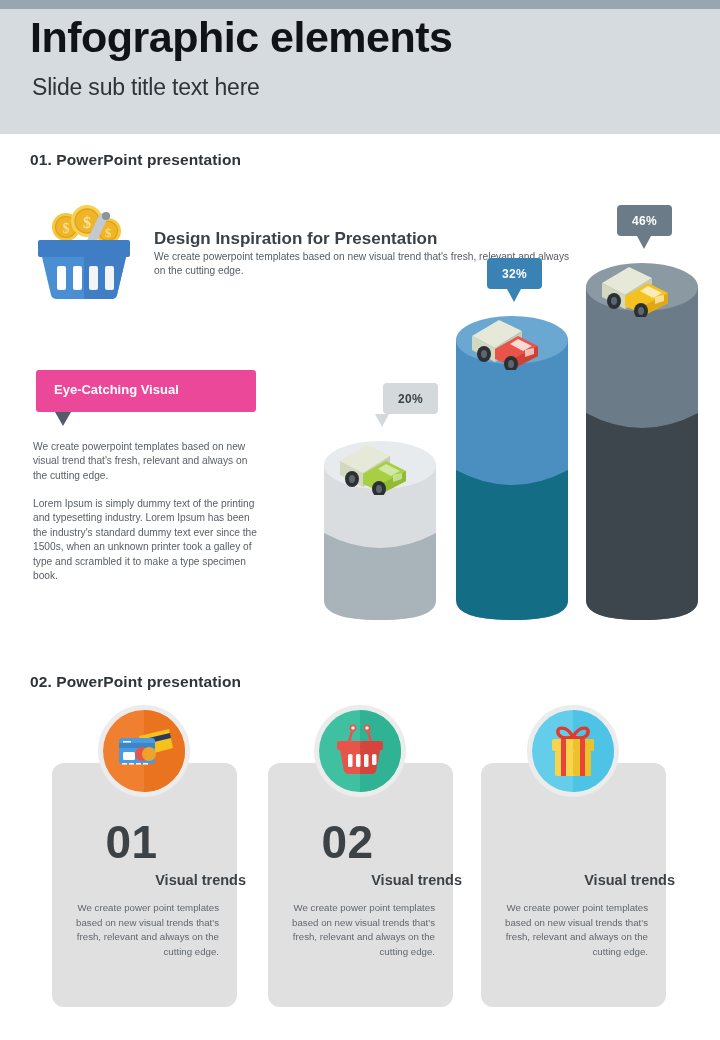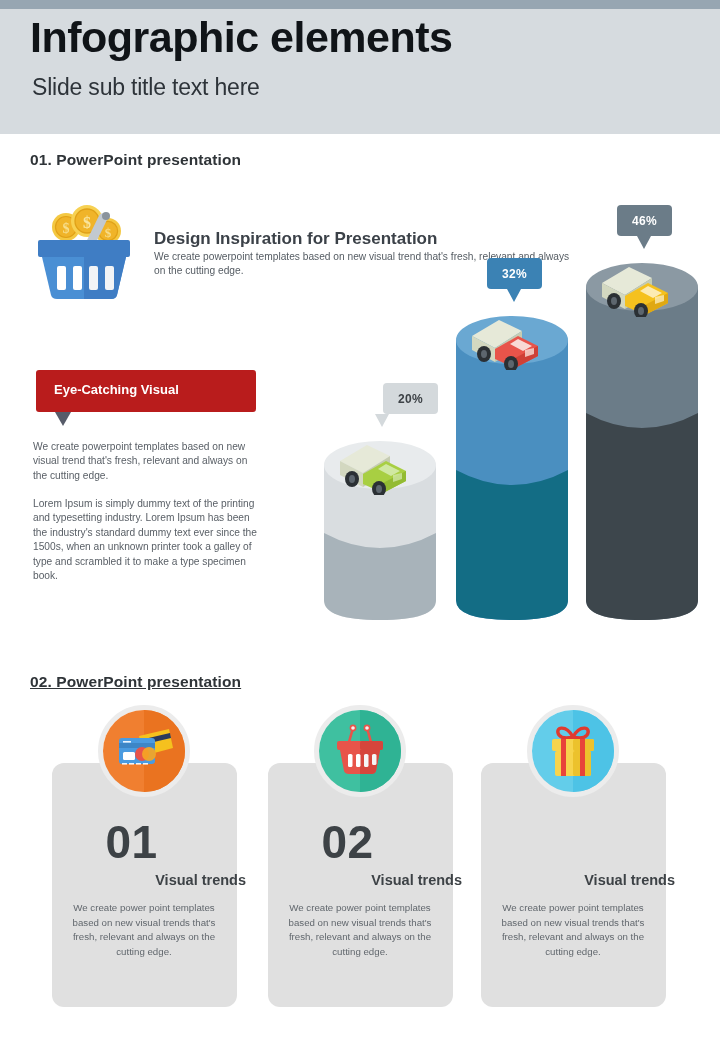--- a/index.html
+++ b/index.html
@@ -31,40 +31,40 @@
     letter-spacing: -0.2px;
   }
 
   
   .section-heading {
     position: absolute;
     font-size: 15.5px; font-weight: bold; color: #2f3438;
     letter-spacing: 0.1px;
   }
   #sec1-heading { left: 30px; top: 151px; }
-  #sec2-heading { left: 30px; top: 673px; text-decoration: underline; }
+  #sec2-heading { left: 30px; top: 673px; }
 
   
   .basket-icon { position: absolute; left: 30px; top: 203px; width: 106px; height: 100px; }
 
   
   .intro-title {
     position: absolute; left: 154px; top: 229px;
     font-size: 17px; font-weight: bold; color: #3b4148;
   }
   .intro-body {
     position: absolute; left: 154px; top: 250px; width: 420px;
     font-size: 10.2px; line-height: 14px; color: #555c63;
   }
 
   
   .callout {
     position: absolute; left: 36px; top: 370px;
     width: 220px; height: 42px;
-    background: #b91c1c; border-radius: 3px;
+    background: #ec4899; border-radius: 3px;
   }
   .callout-label {
     position: absolute; left: 18px; top: 12px;
     font-size: 13px; font-weight: bold; color: #ffffff;
   }
   .callout-tail {
     position: absolute; left: 55px; top: 412px;
     width: 0; height: 0;
     border-left: 8px solid transparent;
     border-right: 8px solid transparent;
@@ -116,21 +116,21 @@
   .card-number {
     position: absolute; width: 159px; text-align: center;
     top: 815px; font-size: 46px; font-weight: bold; color: #3d4246;
     letter-spacing: 0.5px;
   }
   .card-title {
     position: absolute; width: 194px; text-align: right;
     top: 872px; font-size: 14.5px; font-weight: bold; color: #3d4246;
   }
   .card-body {
-    position: absolute; width: 150px; text-align: center;
+    position: absolute; width: 150px; text-align: right;
     top: 901px; font-size: 9.7px; line-height: 14.6px; color: #61676d;
   }
   #num-0, #title-0 { left: 52px; }
   #num-1, #title-1 { left: 268px; }
   #num-2, #title-2 { left: 481px; }
   #body-0 { left: 69px; }
   #body-1 { left: 285px; }
   #body-2 { left: 498px; }
 </style>
 </head>

